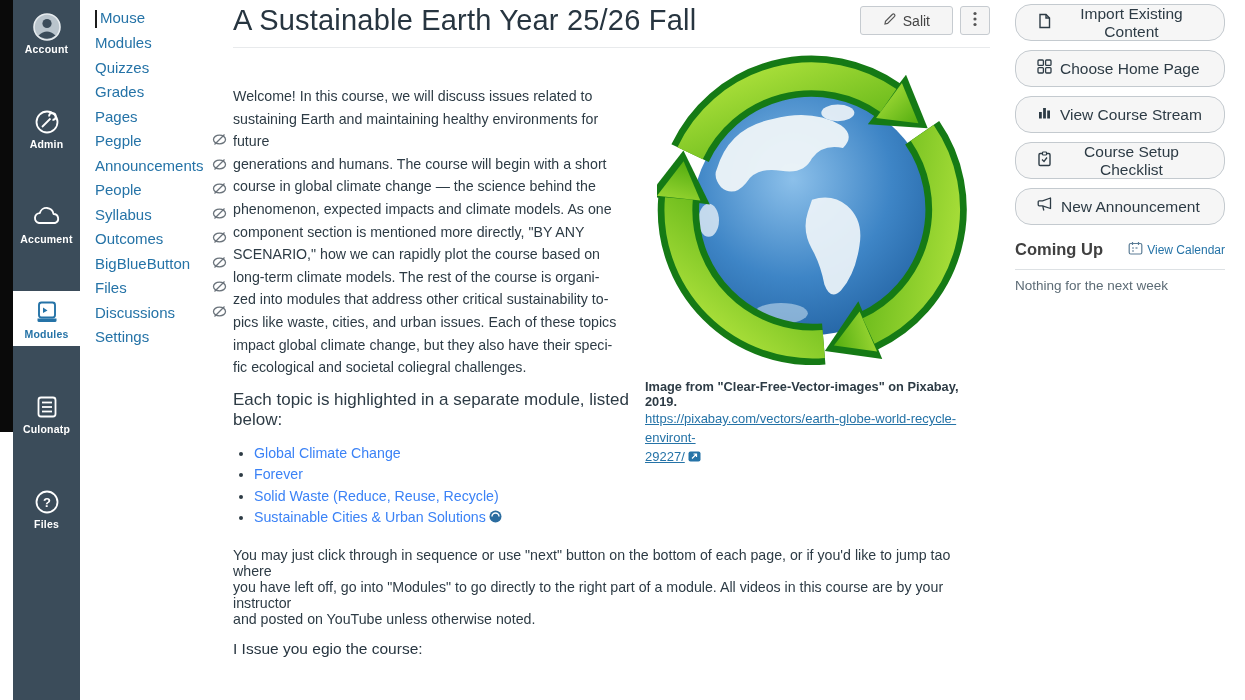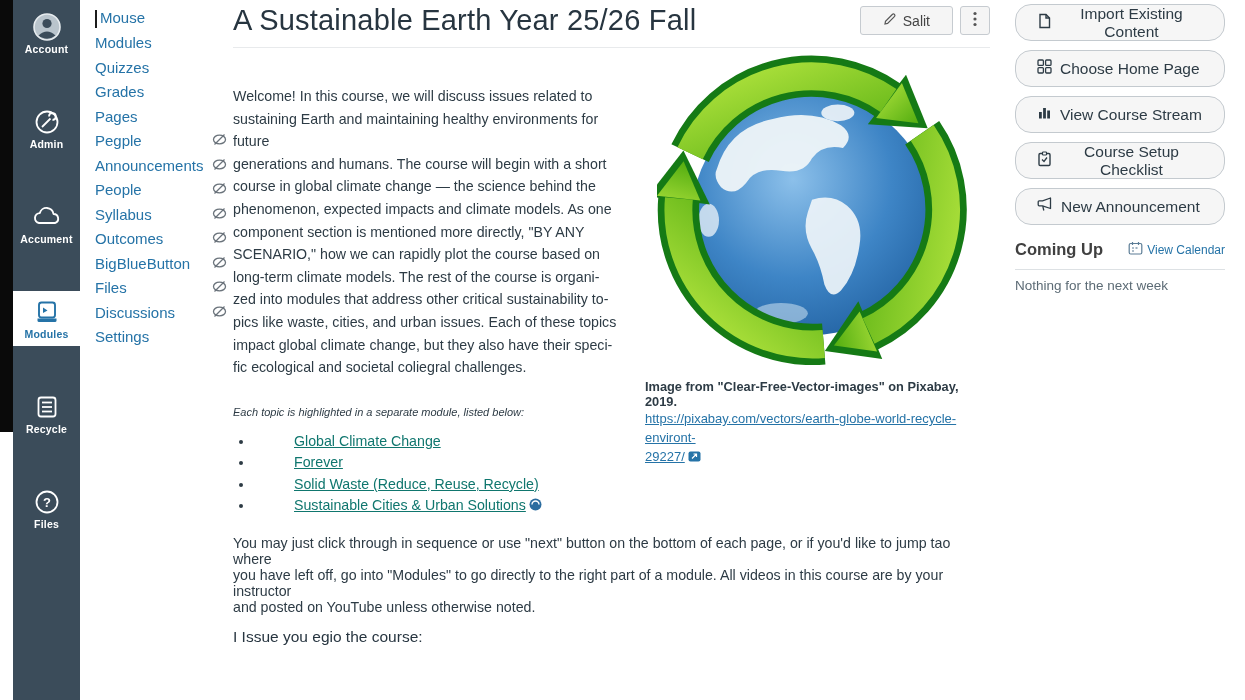--- a/index.html
+++ b/index.html
@@ -29,24 +29,24 @@
   .main-header { display:flex; justify-content:space-between; align-items:flex-start; padding:4px 0 0; height:48px; border-bottom:1px solid #e8eaec; }
   .page-title { font-size:29px; font-weight:400; color:#273540; letter-spacing:.2px; }
   .header-buttons { display:flex; gap:7px; margin-top:2px; }
   .btn-gray { display:inline-flex; align-items:center; gap:6px; background:#f5f5f5; border:1px solid #c6cbd0; border-radius:3px; height:29px; padding:0 22px; font-size:14px; color:#444; cursor:pointer; }
   .btn-kebab { width:30px; justify-content:center; padding:0; font-size:15px; color:#555; letter-spacing:0; }
 
   .columns { display:flex; margin-top:37px; }
   .text-col { width:398px; }
   .prelines { white-space:pre-line; }
   .intro { font-size:14.2px; line-height:22.6px; color:#2d3b45; }
-  .modules-intro { font-size:11px; margin-top:27px;font-style:italic; }
+  .modules-intro { font-size:17px; margin-top:11px; }
   .module-list { margin-top:13px; padding-left:21px; }
   .module-list li { font-size:14.2px; line-height:21.5px; color:#2d3b45; }
-  .module-list a { color:#0f766e; text-decoration:underline; cursor:pointer;margin-left:40px; }
+  .module-list a { color:#3b82f6; cursor:pointer; }
   .figure { width:345px; margin-left:14px; margin-top:-30px; }
   .figure svg.earth { display:block; margin-left:12px; }
   .fig-caption { font-size:12.8px; font-weight:bold; color:#2d3b45; margin-top:14px; }
   .fig-link { font-size:13px; color:#2573a7; text-decoration:underline; line-height:19px; margin-top:6px; display:inline; cursor:pointer; }
   .nav-para { font-size:14.2px; line-height:16px; margin-top:17px; width:757px; }
   .issue-line { font-size:15.5px; margin-top:13px; color:#273540; }
 
   
   .rightbar { position:absolute; left:1015px; top:4px; width:210px; }
   .side-btn { display:flex; align-items:center; gap:8px; width:100%; height:37px; background:#f6f6f6; border:1px solid #c4cacf; border-radius:16px; margin-bottom:9px; padding:0 21px; font-size:15.5px; color:#2d3b45; cursor:pointer; }
@@ -106,21 +106,21 @@
     </div>
     <div class="gn-item">
       <span class="gn-icon">
         <svg width="26" height="26" viewBox="0 0 26 26">
             <rect x="4.5" y="3.5" width="17" height="19" rx="2.5" fill="none" stroke="#fff" stroke-width="1.8"></rect>
             <line x1="8" y1="8.5" x2="18" y2="8.5" stroke="#fff" stroke-width="1.8"></line>
             <line x1="8" y1="13" x2="18" y2="13" stroke="#fff" stroke-width="1.8"></line>
             <line x1="8" y1="17.5" x2="18" y2="17.5" stroke="#fff" stroke-width="1.8"></line>
           </svg>
       </span>
-      <span class="gn-label">Recycle</span>
+      <span class="gn-label">Culonatp</span>
     </div>
     <div class="gn-item">
       <span class="gn-icon">
         <svg width="26" height="26" viewBox="0 0 26 26">
             <circle cx="13" cy="13" r="10.5" fill="none" stroke="#fff" stroke-width="1.8"></circle>
             <text x="13" y="17.5" text-anchor="middle" font-size="13" font-family="Liberation Sans, sans-serif" font-weight="bold" fill="#fff">?</text>
           </svg>
       </span>
       <span class="gn-label">Files</span>
     </div>

